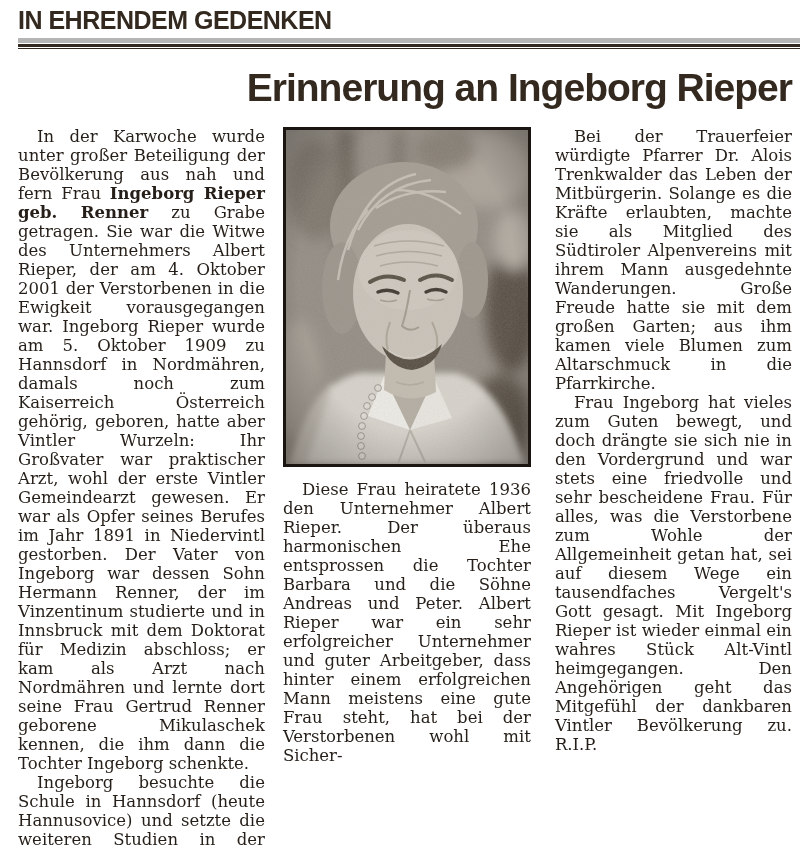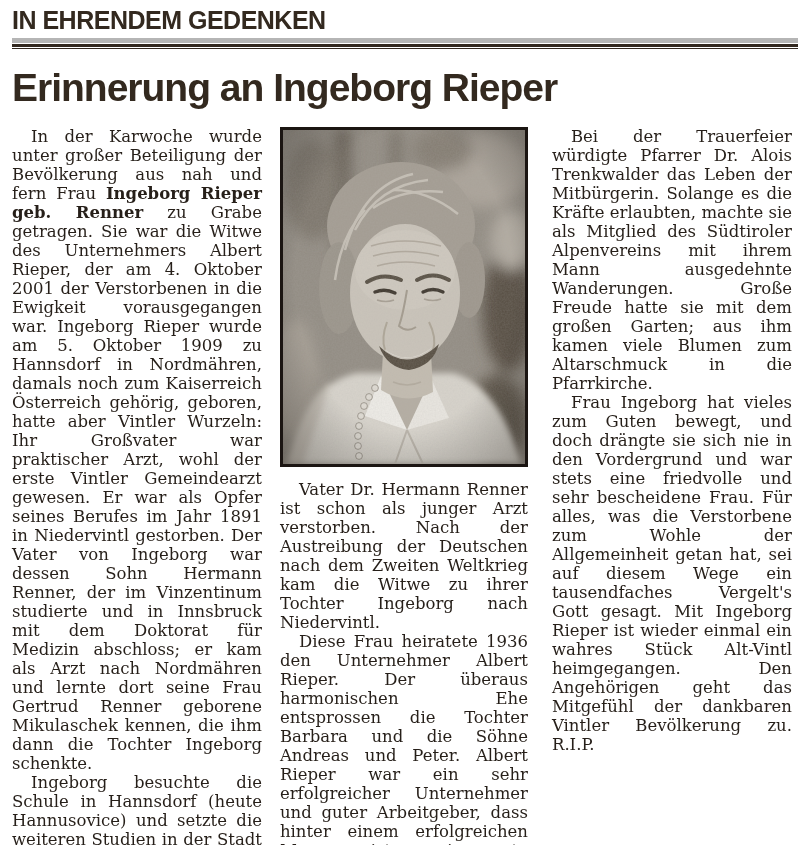--- a/index.html
+++ b/index.html
@@ -11,21 +11,21 @@
     --paper:#ffffff;
   }
   *{box-sizing:border-box;}
   html,body{margin:0;padding:0;}
   body{
     width:800px;height:845px;overflow:hidden;
     background:var(--paper);
     color:var(--text-color);
     font-family:"DejaVu Serif", serif;
   }
-  .page{padding:6px 8px 0 12px;width:800px;height:845px;}
+  .page{padding:6px 8px 0 18px;width:800px;height:845px;}
 
   .kicker{
     font-family:"Liberation Sans", sans-serif;
     font-weight:700;
     font-size:25px;
     line-height:28px;
     letter-spacing:-0.5px;
     color:var(--headline-color);
     margin:0;
   }
@@ -33,21 +33,21 @@
   .rule .bar{height:5px;background:var(--rule-gray);}
   .rule .gap{height:1px;background:var(--paper);}
   .rule .thick{height:3px;background:var(--rule-dark);}
   .rule .thin{height:1px;background:var(--rule-dark);}
 
   .headline{
     font-family:"Liberation Sans", sans-serif;
     font-weight:700;
     font-size:39px;
     letter-spacing:-1px;
-    text-align:left;
+    text-align:right;
     color:var(--headline-color);
     margin:17px 0 0 0;
   }
 
   .columns{
     display:flex;
     margin-top:17px;
     align-items:flex-start;
   }
   .col{
@@ -190,21 +190,20 @@
               <circle cx="75" cy="306" r="3.4"></circle>
             <circle cx="75" cy="316" r="3.4"></circle>
               <circle cx="76" cy="326" r="3.4"></circle>
           </g>
 
           <rect x="0" y="0" width="242" height="334" filter="url(#grain)" opacity="0.5"></rect>
           <rect x="0" y="0" width="242" height="334" fill="url(#vig)"></rect>
         </svg>
       </div>
       <div>
-          <p class="indent"><span>Vater Dr. Hermann Renner ist schon als junger Arzt verstorben. Nach der Austreibung der Deutschen nach dem Zweiten Weltkrieg kam die Witwe zu ihrer Tochter Ingeborg nach Niedervintl.</span></p>
           <p class="indent"><span>Diese Frau heiratete 1936 den Unternehmer Albert Rieper. Der überaus harmonischen Ehe entsprossen die Tochter Barbara und die Söhne Andreas und Peter. Albert Rieper war ein sehr erfolgreicher Unternehmer und guter Arbeitgeber, dass hinter einem erfolgreichen Mann meistens eine gute Frau steht, hat bei der Verstorbenen wohl mit Sicher-</span></p>
         </div>
     </div>
 
     <div class="col col-3">
       <div>
           <p class="indent"><span>Bei der Trauerfeier würdigte Pfarrer Dr. Alois Trenkwalder das Leben der Mitbürgerin. Solange es die Kräfte erlaubten, machte sie als Mitglied des Südtiroler Alpenvereins mit ihrem Mann ausgedehnte Wanderungen. Große Freude hatte sie mit dem großen Garten; aus ihm kamen viele Blumen zum Altarschmuck in die Pfarrkirche.</span></p>
           <p class="indent"><span>Frau Ingeborg hat vieles zum Guten bewegt, und doch drängte sie sich nie in den Vordergrund und war stets eine friedvolle und sehr bescheidene Frau. Für alles, was die Verstorbene zum Wohle der Allgemeinheit getan hat, sei auf diesem Wege ein tausendfaches Vergelt's Gott gesagt. Mit Ingeborg Rieper ist wieder einmal ein wahres Stück Alt-Vintl heimgegangen. Den Angehörigen geht das Mitgefühl der dankbaren Vintler Bevölkerung zu. R.I.P.</span></p>
         </div>
 

